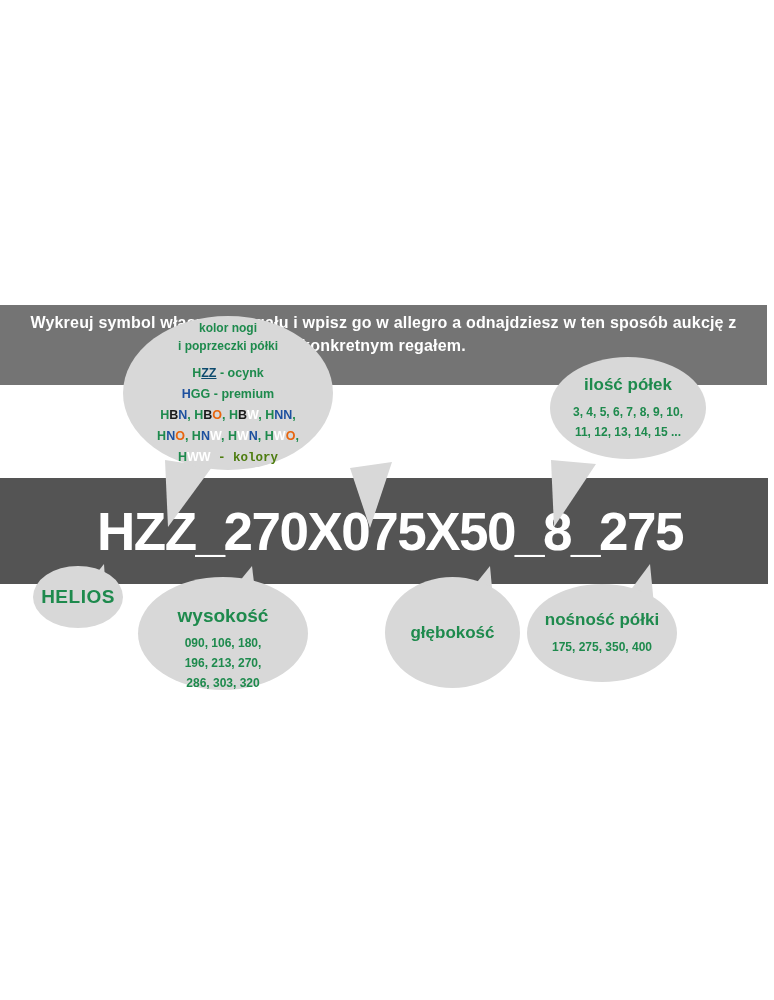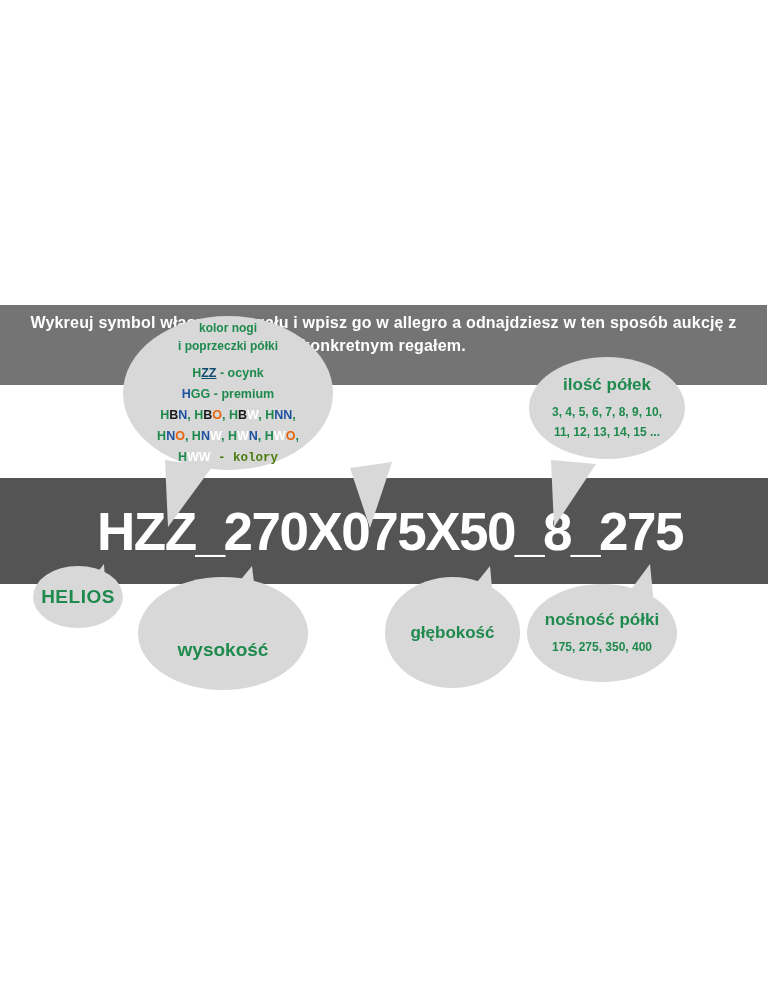--- a/index.html
+++ b/index.html
@@ -43,21 +43,21 @@
     clip-path:polygon(6px 36px,30px 6px,32px 38px);}
   .t-wys{left:210px;top:558px;width:52px;height:56px;
     clip-path:polygon(6px 52px,42px 8px,47px 50px);}
   .t-gleb{left:448px;top:558px;width:52px;height:58px;
     clip-path:polygon(5px 54px,42px 8px,46px 52px);}
   .t-nos{left:612px;top:558px;width:48px;height:52px;
     clip-path:polygon(6px 49px,38px 6px,42px 47px);}
   
   .b-kolor{left:123px;top:316px;width:210px;height:154px;}
   .b-szer{left:340px;top:353px;width:160px;height:110px;}
-  .b-ilosc{left:529px;top:357px;width:156px;height:102px;}
+  .b-ilosc{left:550px;top:357px;width:156px;height:102px;}
   .b-helios{left:33px;top:566px;width:90px;height:62px;}
   .b-wys{left:138px;top:577px;width:170px;height:113px;}
   .b-gleb{left:385px;top:577px;width:135px;height:111px;}
   .b-nos{left:527px;top:584px;width:150px;height:98px;}
 </style>
 </head>
 <body>
 
 <div class="stage">
 
@@ -100,20 +100,25 @@
     <div class="b-vals">
       <div>3, 4, 5, 6, 7, 8, 9, 10,</div>
       <div>11, 12, 13, 14, 15 ...</div>
     </div>
   </div>
 
   <div class="bubble b-helios">HELIOS</div>
 
   <div class="bubble b-wys">
     <div class="b-title">wysokość</div>
+    <div class="b-vals">
+      <div>090, 106, 180,</div>
+      <div>196, 213, 270,</div>
+      <div>286, 303, 320</div>
+    </div>
   </div>
 
   <div class="bubble b-gleb">
     <div class="b-title">głębokość</div>
   </div>
 
   <div class="bubble b-nos">
     <div class="b-title">nośność półki</div>
     <div class="b-vals">
       <div>175, 275, 350, 400</div>

